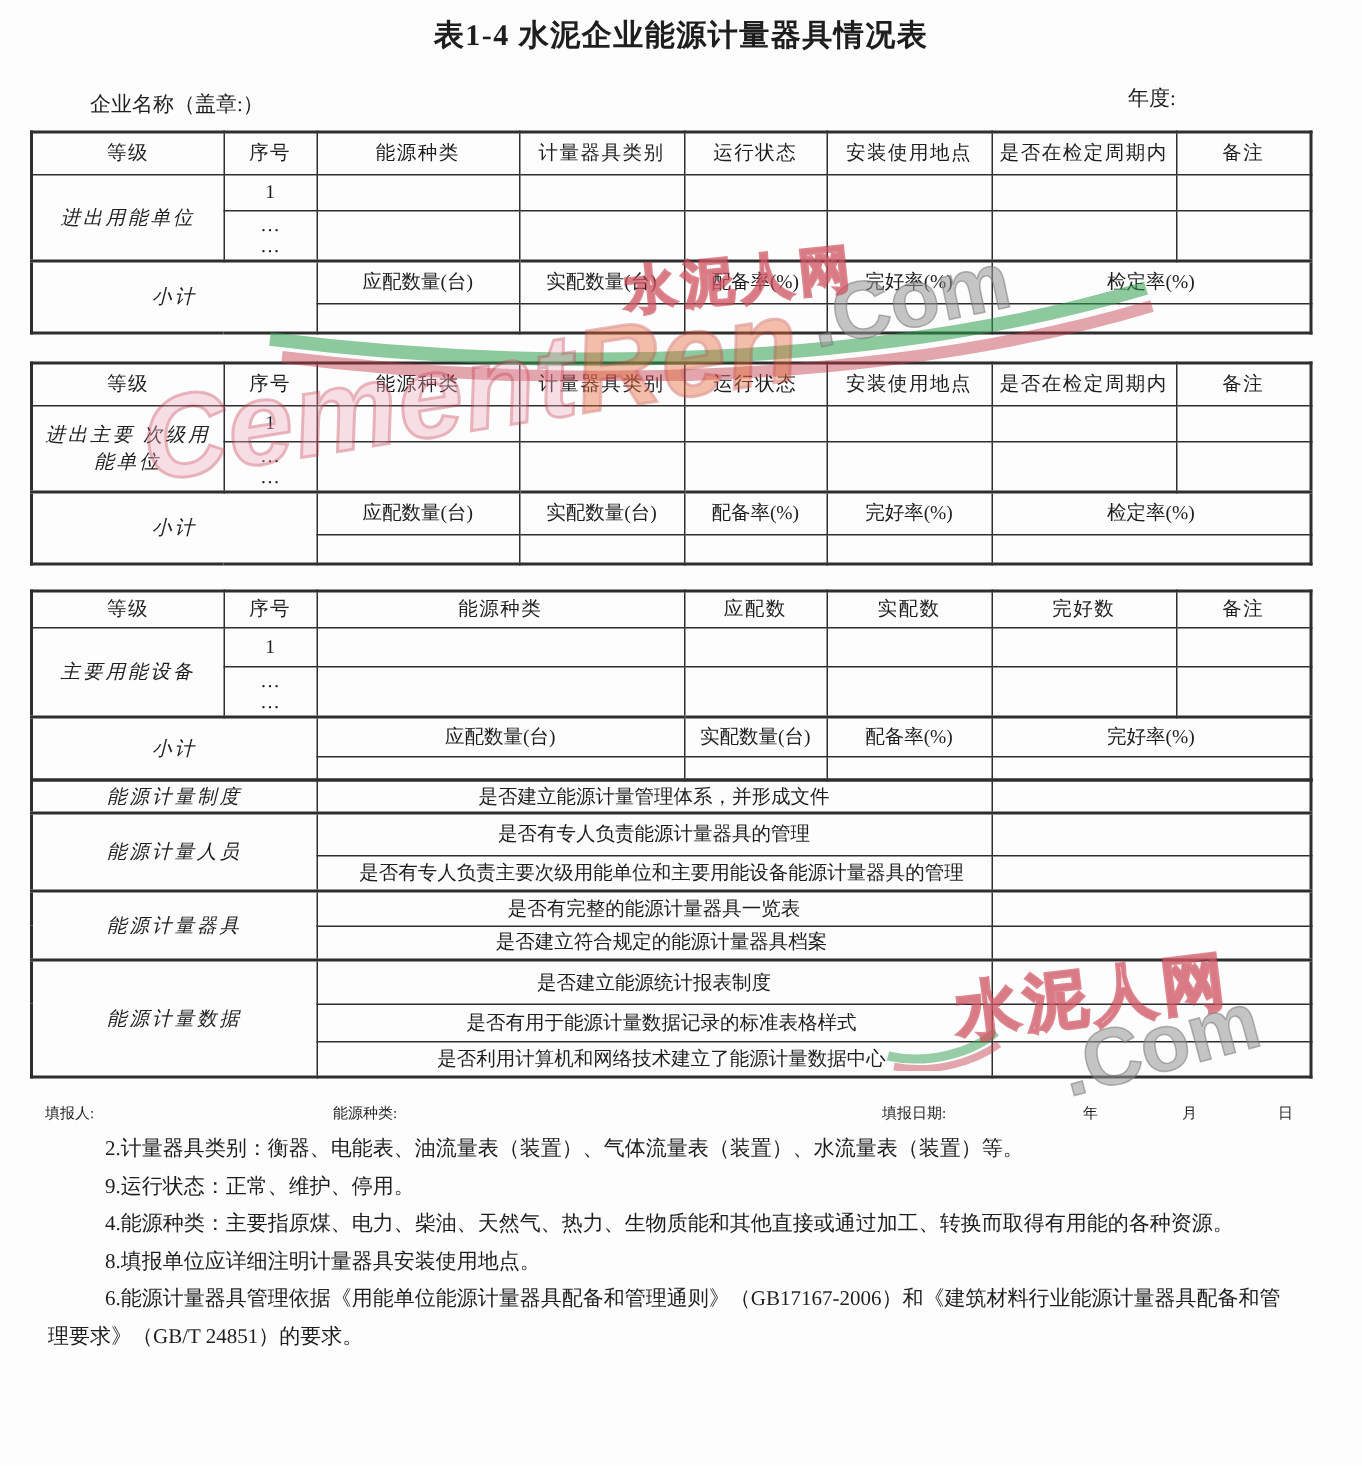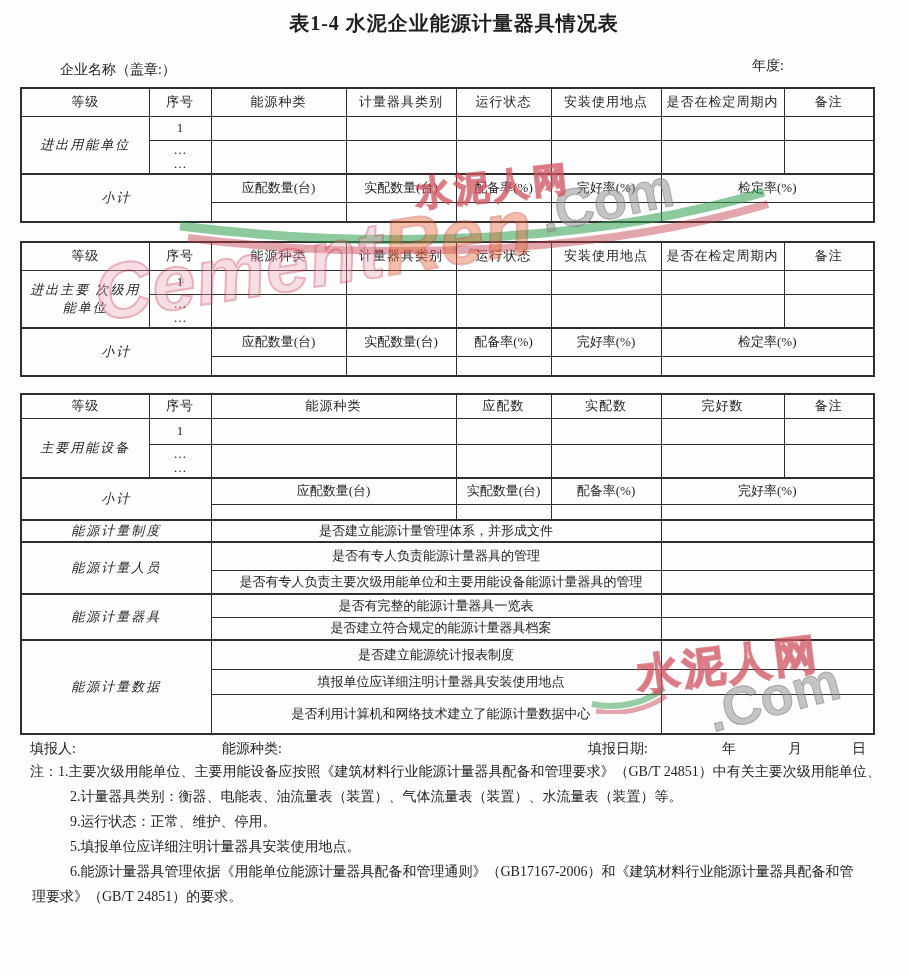--- a/index.html
+++ b/index.html
@@ -15,21 +15,21 @@
             vertical-align:middle;padding:1px 2px;color:#1e1e1e;overflow:hidden;}
   .tbl th{letter-spacing:1px;padding:1px 0;}
   .grp{letter-spacing:2px;font-style:italic;}
   .dots{white-space:pre-line;line-height:14px;font-size:12px;}
   tr.sub>td{border-top:2px solid #2e2e2e;}
   tr.secline>td{border-top:2px solid #2e2e2e;}
   .mt18{margin-top:18px;}
   .mt16{margin-top:16px;}
   .attach{margin-top:-2px;}
   .ql{text-align:left;padding-left:12px !important;}
-  .footerline{position:relative;height:16px;margin-top:5px;font-size:14px;}
+  .footerline{position:relative;height:16px;margin-top:16px;font-size:10px;}
   .footerline span{position:absolute;top:0;}
   .fp-reporter{left:30px;} .fp-resp{left:222px;} .fp-date{left:588px;}
   .fp-year{left:722px;} .fp-month{left:788px;} .fp-day{left:852px;}
   .notes{margin:8px 0 0 30px;font-size:14px;line-height:16px;}
   .notes .nl{margin-bottom:9px;white-space:nowrap;}
   .ind-item{margin-left:40px;} .ind-cont1{margin-left:60px;} .ind-cont6{margin-left:2px;}
   
   .wm{position:absolute;pointer-events:none;z-index:6;white-space:nowrap;
       font-family:"Liberation Sans","DejaVu Sans",sans-serif;transform-origin:left top;}
   .wm-brand{left:88px;top:250px;transform:rotate(-9deg);font-size:78px;font-weight:bold;
@@ -261,44 +261,44 @@
     <tr style="height:23px">
       <td class="ql">是否建立符合规定的能源计量器具档案</td>
       <td class="e"></td>
     </tr>
     <tr class="secline" style="height:29px">
       <td class="grp" rowspan="3">能源计量数据</td>
       <td>是否建立能源统计报表制度</td>
       <td class="e"></td>
     </tr>
     <tr style="height:25px">
-      <td class="ql">填报单位应详细注明计量器具安装使用地点</td>
-      <td class="e"></td>
-    </tr>
-    <tr style="height:40px">
+      <td class="ql">是否有用于能源计量数据记录的标准表格样式</td>
+      <td class="e"></td>
+    </tr>
+    <tr style="height:24px">
       <td class="ql">是否利用计算机和网络技术建立了能源计量数据中心</td>
       <td class="e"></td>
     </tr>
   </tbody>
     </table>
 
   <div class="footerline">
     <span class="fp-reporter">填报人:</span>
     <span class="fp-resp">能源种类:</span>
     <span class="fp-date">填报日期:</span>
     <span class="fp-year">年</span>
     <span class="fp-month">月</span>
     <span class="fp-day">日</span>
   </div>
 
   <div class="notes">
-    <div class="nl">注：1.主要次级用能单位、主要用能设备应按照《建筑材料行业能源计量器具配备和管理要求》（GB/T 24851）中有关主要次级用能单位、</div>
     <div class="nl ind-item">2.计量器具类别：衡器、电能表、油流量表（装置）、气体流量表（装置）、水流量表（装置）等。</div>
     <div class="nl ind-item">9.运行状态：正常、维护、停用。</div>
-    <div class="nl ind-item">5.填报单位应详细注明计量器具安装使用地点。</div>
+    <div class="nl ind-item">4.能源种类：主要指原煤、电力、柴油、天然气、热力、生物质能和其他直接或通过加工、转换而取得有用能的各种资源。</div>
+    <div class="nl ind-item">8.填报单位应详细注明计量器具安装使用地点。</div>
     <div class="nl ind-item">6.能源计量器具管理依据《用能单位能源计量器具配备和管理通则》（GB17167-2006）和《建筑材料行业能源计量器具配备和管</div>
     <div class="nl ind-cont6">理要求》（GB/T 24851）的要求。</div>
   </div>
 
   <svg class="wm-svg" style="left:172px;top:184px" width="600" height="70">
     <path d="M8 42 C 200 66, 420 60, 592 8" stroke="#2f9e4f" stroke-width="9" fill="none" opacity="0.55"></path>
     <path d="M16 54 C 210 78, 430 70, 596 20" stroke="#c23a48" stroke-width="8" fill="none" opacity="0.45"></path>
   </svg>
   <div class="wm wm-brand"><span class="c1">Cement</span><span class="c2">Ren</span></div>
   <div class="wm wm-com-upper">.Com</div>

